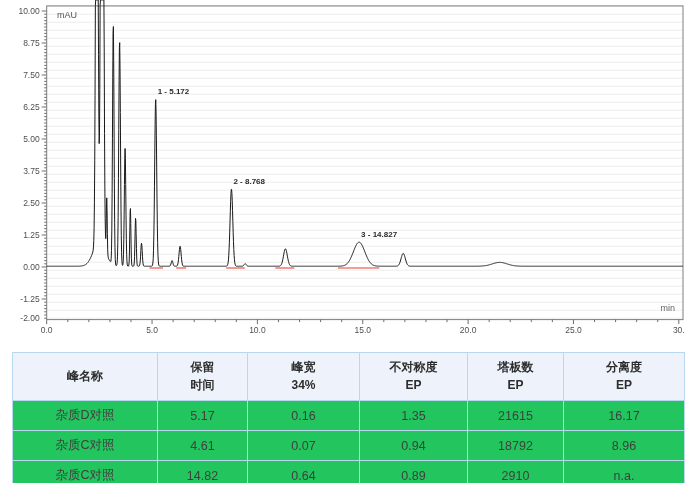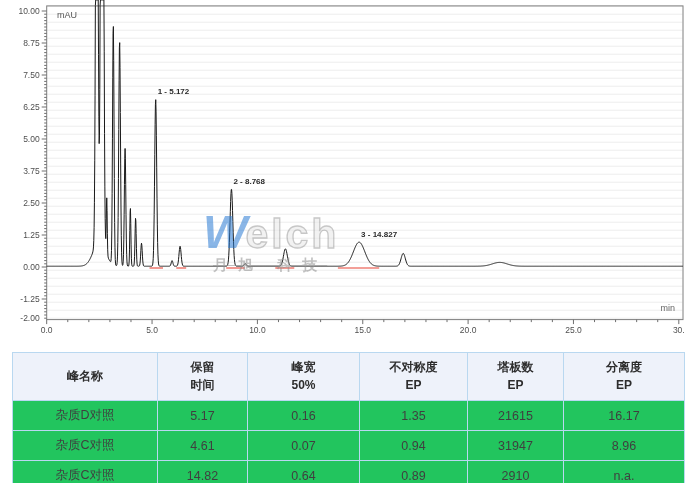--- a/index.html
+++ b/index.html
@@ -215,24 +215,20 @@
       <line x1="149.5216" y1="268" x2="163.00639999999999" y2="268" stroke="#ef7f76" stroke-width="1.6"></line>
       <line x1="176.28050000000002" y1="268" x2="186.1834" y2="268" stroke="#ef7f76" stroke-width="1.6"></line>
       <line x1="226.21640000000002" y1="268" x2="244.75800000000004" y2="268" stroke="#ef7f76" stroke-width="1.6"></line>
       <line x1="275.3095" y1="268" x2="294.2725" y2="268" stroke="#ef7f76" stroke-width="1.6"></line>
       <line x1="337.8874" y1="268" x2="379.1846" y2="268" stroke="#ef7f76" stroke-width="1.6"></line>
       <path d="M46.70 266.23L47.02 266.23L47.33 266.23L47.65 266.23L47.96 266.23L48.28 266.23L48.60 266.23L48.91 266.23L49.23 266.23L49.54 266.23L49.86 266.23L50.18 266.23L50.49 266.23L50.81 266.23L51.12 266.23L51.44 266.23L51.76 266.23L52.07 266.23L52.39 266.23L52.70 266.23L53.02 266.23L53.34 266.23L53.65 266.23L53.97 266.23L54.29 266.23L54.60 266.23L54.92 266.23L55.23 266.23L55.55 266.23L55.87 266.23L56.18 266.23L56.50 266.23L56.81 266.23L57.13 266.23L57.45 266.23L57.76 266.23L58.08 266.23L58.39 266.23L58.71 266.23L59.03 266.23L59.34 266.23L59.66 266.23L59.97 266.23L60.29 266.23L60.61 266.23L60.92 266.23L61.24 266.23L61.55 266.23L61.87 266.23L62.19 266.23L62.50 266.23L62.82 266.23L63.13 266.23L63.45 266.23L63.77 266.23L64.08 266.23L64.40 266.23L64.71 266.23L65.03 266.23L65.35 266.23L65.66 266.23L65.98 266.23L66.30 266.23L66.61 266.23L66.93 266.23L67.24 266.23L67.56 266.23L67.88 266.23L68.19 266.23L68.51 266.23L68.82 266.23L69.14 266.23L69.46 266.23L69.77 266.23L70.09 266.23L70.40 266.23L70.72 266.23L71.04 266.23L71.35 266.23L71.67 266.23L71.98 266.23L72.30 266.23L72.62 266.23L72.93 266.23L73.25 266.23L73.56 266.23L73.88 266.23L74.20 266.23L74.51 266.23L74.83 266.23L75.14 266.23L75.46 266.23L75.78 266.22L76.09 266.22L76.41 266.22L76.72 266.22L77.04 266.21L77.36 266.21L77.67 266.20L77.99 266.20L78.30 266.19L78.62 266.18L78.94 266.17L79.25 266.16L79.57 266.14L79.89 266.12L80.20 266.10L80.52 266.08L80.83 266.05L81.15 266.02L81.47 265.98L81.78 265.93L82.10 265.88L82.41 265.82L82.73 265.75L83.05 265.68L83.36 265.59L83.68 265.49L83.99 265.38L84.31 265.25L84.63 265.11L84.94 264.95L85.26 264.77L85.57 264.57L85.89 264.35L86.21 264.11L86.52 263.85L86.84 263.55L87.15 263.24L87.47 262.89L87.79 262.51L88.10 262.11L88.42 261.67L88.73 261.20L89.05 260.70L89.37 260.16L89.68 259.59L90.00 258.99L90.31 258.36L90.63 257.70L90.95 257.00L91.26 256.28L91.58 255.54L91.90 254.76L92.21 253.94L92.53 253.04L92.84 251.89L93.16 250.14L93.48 246.88L93.79 240.32L94.11 227.26L94.42 202.79L94.74 160.82L95.06 95.77L95.37 5.70L95.69 -0.01L96.00 -0.01L96.32 -0.01L96.64 -0.01L96.95 -0.01L97.27 -0.01L97.58 -0.01L97.90 -0.01L98.22 -0.01L98.53 54.32L98.85 116.16L99.16 143.62L99.48 135.13L99.80 89.42L100.11 5.21L100.43 -0.01L100.74 -0.01L101.06 -0.01L101.38 -0.01L101.69 -0.01L102.01 -0.01L102.32 -0.01L102.64 -0.01L102.96 -0.01L103.27 -0.01L103.59 -0.01L103.91 -0.01L104.22 51.87L104.54 133.71L104.85 186.90L105.17 218.56L105.49 235.01L105.80 238.65L106.12 228.06L106.43 208.09L106.75 197.85L107.07 210.54L107.38 233.78L107.70 249.81L108.01 256.10L108.33 257.97L108.65 258.77L108.96 259.39L109.28 259.97L109.59 260.52L109.91 261.03L110.23 261.47L110.54 261.72L110.86 261.29L111.17 258.71L111.49 250.52L111.81 230.88L112.12 193.74L112.44 138.79L112.75 77.82L113.07 33.49L113.39 26.51L113.70 60.50L114.02 119.10L114.33 178.47L114.65 222.44L114.97 247.80L115.28 259.51L115.60 263.92L115.91 265.30L116.23 265.64L116.55 265.53L116.86 264.77L117.18 262.35L117.50 256.10L117.81 242.48L118.13 217.35L118.44 178.56L118.76 129.48L119.08 80.82L119.39 47.80L119.71 42.64L120.02 67.37L120.34 112.56L120.66 163.05L120.97 206.04L121.29 235.72L121.60 252.79L121.92 261.07L122.24 264.44L122.55 265.40L122.87 264.79L123.18 261.88L123.50 254.37L123.82 239.13L124.13 214.70L124.45 184.67L124.76 158.80L125.08 148.47L125.40 158.80L125.71 184.67L126.03 214.70L126.34 239.14L126.66 254.38L126.98 261.91L127.29 264.92L127.61 265.90L127.92 266.16L128.24 266.20L128.56 266.05L128.87 265.06L129.19 261.00L129.51 249.86L129.82 230.52L130.14 211.88L130.45 208.52L130.77 223.48L131.09 244.13L131.40 258.26L131.72 264.23L132.03 265.88L132.35 266.19L132.67 266.23L132.98 266.23L133.30 266.21L133.61 266.08L133.93 265.41L134.25 262.95L134.56 256.36L134.88 243.96L135.19 228.54L135.51 218.36L135.83 220.60L136.14 233.58L136.46 248.70L136.77 259.17L137.09 264.09L137.41 265.75L137.72 266.15L138.04 266.22L138.35 266.23L138.67 266.22L138.99 266.17L139.30 265.98L139.62 265.39L139.93 263.91L140.25 260.93L140.57 256.15L140.88 250.28L141.20 245.21L141.51 243.19L141.83 245.21L142.15 250.28L142.46 256.15L142.78 260.93L143.10 263.91L143.41 265.39L143.73 265.98L144.04 266.17L144.36 266.22L144.68 266.23L144.99 266.23L145.31 266.23L145.62 266.23L145.94 266.23L146.26 266.23L146.57 266.23L146.89 266.23L147.20 266.23L147.52 266.23L147.84 266.23L148.15 266.23L148.47 266.23L148.78 266.23L149.10 266.23L149.42 266.23L149.73 266.23L150.05 266.23L150.36 266.23L150.68 266.23L151.00 266.23L151.31 266.22L151.63 266.19L151.94 266.09L152.26 265.79L152.58 264.98L152.89 263.00L153.21 258.70L153.52 250.39L153.84 236.14L154.16 214.60L154.47 186.23L154.79 154.27L155.11 124.71L155.42 104.67L155.74 99.66L156.05 111.12L156.37 135.78L156.69 167.15L157.00 198.26L157.32 224.12L157.63 242.67L157.95 254.32L158.27 260.80L158.58 263.99L158.90 265.40L159.21 265.95L159.53 266.15L159.85 266.21L160.16 266.23L160.48 266.23L160.79 266.23L161.11 266.23L161.43 266.23L161.74 266.23L162.06 266.23L162.37 266.23L162.69 266.23L163.01 266.23L163.32 266.23L163.64 266.23L163.95 266.23L164.27 266.23L164.59 266.23L164.90 266.23L165.22 266.23L165.53 266.23L165.85 266.23L166.17 266.23L166.48 266.23L166.80 266.23L167.12 266.23L167.43 266.23L167.75 266.23L168.06 266.23L168.38 266.23L168.70 266.23L169.01 266.22L169.33 266.20L169.64 266.14L169.96 265.98L170.28 265.64L170.59 265.01L170.91 264.04L171.22 262.82L171.54 261.60L171.86 260.77L172.17 260.64L172.49 261.26L172.80 262.39L173.12 263.65L173.44 264.73L173.75 265.47L174.07 265.90L174.38 266.10L174.70 266.19L175.02 266.22L175.33 266.23L175.65 266.23L175.96 266.22L176.28 266.20L176.60 266.15L176.91 266.01L177.23 265.71L177.54 265.11L177.86 264.03L178.18 262.28L178.49 259.75L178.81 256.51L179.12 252.91L179.44 249.55L179.76 247.14L180.07 246.26L180.39 247.14L180.71 249.55L181.02 252.91L181.34 256.51L181.65 259.75L181.97 262.28L182.29 264.03L182.60 265.11L182.92 265.71L183.23 266.01L183.55 266.15L183.87 266.20L184.18 266.22L184.50 266.23L184.81 266.23L185.13 266.23L185.45 266.23L185.76 266.23L186.08 266.23L186.39 266.23L186.71 266.23L187.03 266.23L187.34 266.23L187.66 266.23L187.97 266.23L188.29 266.23L188.61 266.23L188.92 266.23L189.24 266.23L189.55 266.23L189.87 266.23L190.19 266.23L190.50 266.23L190.82 266.23L191.13 266.23L191.45 266.23L191.77 266.23L192.08 266.23L192.40 266.23L192.72 266.23L193.03 266.23L193.35 266.23L193.66 266.23L193.98 266.23L194.30 266.23L194.61 266.23L194.93 266.23L195.24 266.23L195.56 266.23L195.88 266.23L196.19 266.23L196.51 266.23L196.82 266.23L197.14 266.23L197.46 266.23L197.77 266.23L198.09 266.23L198.40 266.23L198.72 266.23L199.04 266.23L199.35 266.23L199.67 266.23L199.98 266.23L200.30 266.23L200.62 266.23L200.93 266.23L201.25 266.23L201.56 266.23L201.88 266.23L202.20 266.23L202.51 266.23L202.83 266.23L203.14 266.23L203.46 266.23L203.78 266.23L204.09 266.23L204.41 266.23L204.72 266.23L205.04 266.23L205.36 266.23L205.67 266.23L205.99 266.23L206.31 266.23L206.62 266.23L206.94 266.23L207.25 266.23L207.57 266.23L207.89 266.23L208.20 266.23L208.52 266.23L208.83 266.23L209.15 266.23L209.47 266.23L209.78 266.23L210.10 266.23L210.41 266.23L210.73 266.23L211.05 266.23L211.36 266.23L211.68 266.23L211.99 266.23L212.31 266.23L212.63 266.23L212.94 266.23L213.26 266.23L213.57 266.23L213.89 266.23L214.21 266.23L214.52 266.23L214.84 266.23L215.15 266.23L215.47 266.23L215.79 266.23L216.10 266.23L216.42 266.23L216.73 266.23L217.05 266.23L217.37 266.23L217.68 266.23L218.00 266.23L218.32 266.23L218.63 266.23L218.95 266.23L219.26 266.23L219.58 266.23L219.90 266.23L220.21 266.23L220.53 266.23L220.84 266.23L221.16 266.23L221.48 266.23L221.79 266.23L222.11 266.23L222.42 266.23L222.74 266.23L223.06 266.23L223.37 266.23L223.69 266.23L224.00 266.23L224.32 266.23L224.64 266.23L224.95 266.23L225.27 266.23L225.58 266.23L225.90 266.22L226.22 266.19L226.53 266.13L226.85 266.00L227.16 265.73L227.48 265.20L227.80 264.23L228.11 262.56L228.43 259.86L228.74 255.77L229.06 249.97L229.38 242.29L229.69 232.89L230.01 222.27L230.33 211.36L230.64 201.41L230.96 193.75L231.27 189.52L231.59 189.38L231.91 193.36L232.22 200.82L232.54 210.65L232.85 221.54L233.17 232.21L233.49 241.72L233.80 249.51L234.12 255.44L234.43 259.64L234.75 262.42L235.07 264.14L235.38 265.15L235.70 265.70L236.01 265.99L236.33 266.12L236.65 266.19L236.96 266.21L237.28 266.23L237.59 266.23L237.91 266.23L238.23 266.23L238.54 266.23L238.86 266.23L239.17 266.23L239.49 266.23L239.81 266.23L240.12 266.23L240.44 266.23L240.75 266.23L241.07 266.23L241.39 266.23L241.70 266.22L242.02 266.20L242.33 266.17L242.65 266.09L242.97 265.95L243.28 265.73L243.60 265.40L243.92 264.99L244.23 264.52L244.55 264.09L244.86 263.78L245.18 263.67L245.50 263.78L245.81 264.09L246.13 264.52L246.44 264.99L246.76 265.40L247.08 265.73L247.39 265.95L247.71 266.09L248.02 266.17L248.34 266.20L248.66 266.22L248.97 266.23L249.29 266.23L249.60 266.23L249.92 266.23L250.24 266.23L250.55 266.23L250.87 266.23L251.18 266.23L251.50 266.23L251.82 266.23L252.13 266.23L252.45 266.23L252.76 266.23L253.08 266.23L253.40 266.23L253.71 266.23L254.03 266.23L254.34 266.23L254.66 266.23L254.98 266.23L255.29 266.23L255.61 266.23L255.93 266.23L256.24 266.23L256.56 266.23L256.87 266.23L257.19 266.23L257.51 266.23L257.82 266.23L258.14 266.23L258.45 266.23L258.77 266.23L259.09 266.23L259.40 266.23L259.72 266.23L260.03 266.23L260.35 266.23L260.67 266.23L260.98 266.23L261.30 266.23L261.61 266.23L261.93 266.23L262.25 266.23L262.56 266.23L262.88 266.23L263.19 266.23L263.51 266.23L263.83 266.23L264.14 266.23L264.46 266.23L264.77 266.23L265.09 266.23L265.41 266.23L265.72 266.23L266.04 266.23L266.35 266.23L266.67 266.23L266.99 266.23L267.30 266.23L267.62 266.23L267.94 266.23L268.25 266.23L268.57 266.23L268.88 266.23L269.20 266.23L269.52 266.23L269.83 266.23L270.15 266.23L270.46 266.23L270.78 266.23L271.10 266.23L271.41 266.23L271.73 266.23L272.04 266.23L272.36 266.23L272.68 266.23L272.99 266.23L273.31 266.23L273.62 266.23L273.94 266.23L274.26 266.23L274.57 266.23L274.89 266.23L275.20 266.23L275.52 266.23L275.84 266.23L276.15 266.23L276.47 266.23L276.78 266.23L277.10 266.23L277.42 266.23L277.73 266.23L278.05 266.22L278.36 266.21L278.68 266.20L279.00 266.18L279.31 266.14L279.63 266.07L279.94 265.96L280.26 265.80L280.58 265.57L280.89 265.23L281.21 264.76L281.53 264.13L281.84 263.31L282.16 262.28L282.47 261.04L282.79 259.60L283.11 257.98L283.42 256.26L283.74 254.51L284.05 252.82L284.37 251.31L284.69 250.09L285.00 249.25L285.32 248.85L285.63 248.93L285.95 249.48L286.27 250.46L286.58 251.79L286.90 253.37L287.21 255.09L287.53 256.84L287.85 258.54L288.16 260.10L288.48 261.48L288.79 262.65L289.11 263.60L289.43 264.36L289.74 264.93L290.06 265.35L290.37 265.66L290.69 265.86L291.01 266.00L291.32 266.09L291.64 266.15L291.95 266.19L292.27 266.21L292.59 266.22L292.90 266.22L293.22 266.23L293.54 266.23L293.85 266.23L294.17 266.23L294.48 266.23L294.80 266.23L295.12 266.23L295.43 266.23L295.75 266.23L296.06 266.23L296.38 266.23L296.70 266.23L297.01 266.23L297.33 266.23L297.64 266.23L297.96 266.23L298.28 266.23L298.59 266.23L298.91 266.23L299.22 266.23L299.54 266.23L299.86 266.23L300.17 266.23L300.49 266.23L300.80 266.23L301.12 266.23L301.44 266.23L301.75 266.23L302.07 266.23L302.38 266.23L302.70 266.23L303.02 266.23L303.33 266.23L303.65 266.23L303.96 266.23L304.28 266.23L304.60 266.23L304.91 266.23L305.23 266.23L305.54 266.23L305.86 266.23L306.18 266.23L306.49 266.23L306.81 266.23L307.13 266.23L307.44 266.23L307.76 266.23L308.07 266.23L308.39 266.23L308.71 266.23L309.02 266.23L309.34 266.23L309.65 266.23L309.97 266.23L310.29 266.23L310.60 266.23L310.92 266.23L311.23 266.23L311.55 266.23L311.87 266.23L312.18 266.23L312.50 266.23L312.81 266.23L313.13 266.23L313.45 266.23L313.76 266.23L314.08 266.23L314.39 266.23L314.71 266.23L315.03 266.23L315.34 266.23L315.66 266.23L315.97 266.23L316.29 266.23L316.61 266.23L316.92 266.23L317.24 266.23L317.55 266.23L317.87 266.23L318.19 266.23L318.50 266.23L318.82 266.23L319.14 266.23L319.45 266.23L319.77 266.23L320.08 266.23L320.40 266.23L320.72 266.23L321.03 266.23L321.35 266.23L321.66 266.23L321.98 266.23L322.30 266.23L322.61 266.23L322.93 266.23L323.24 266.23L323.56 266.23L323.88 266.23L324.19 266.23L324.51 266.23L324.82 266.23L325.14 266.23L325.46 266.23L325.77 266.23L326.09 266.23L326.40 266.23L326.72 266.23L327.04 266.23L327.35 266.23L327.67 266.23L327.98 266.23L328.30 266.23L328.62 266.23L328.93 266.23L329.25 266.23L329.56 266.23L329.88 266.23L330.20 266.23L330.51 266.23L330.83 266.23L331.15 266.23L331.46 266.23L331.78 266.23L332.09 266.23L332.41 266.23L332.73 266.23L333.04 266.23L333.36 266.23L333.67 266.23L333.99 266.23L334.31 266.23L334.62 266.23L334.94 266.23L335.25 266.23L335.57 266.23L335.89 266.23L336.20 266.22L336.52 266.22L336.83 266.22L337.15 266.22L337.47 266.21L337.78 266.21L338.10 266.21L338.41 266.20L338.73 266.19L339.05 266.18L339.36 266.17L339.68 266.16L339.99 266.15L340.31 266.13L340.63 266.11L340.94 266.08L341.26 266.06L341.57 266.02L341.89 265.98L342.21 265.94L342.52 265.89L342.84 265.83L343.15 265.76L343.47 265.68L343.79 265.59L344.10 265.49L344.42 265.37L344.74 265.24L345.05 265.09L345.37 264.93L345.68 264.74L346.00 264.54L346.32 264.31L346.63 264.06L346.95 263.78L347.26 263.47L347.58 263.14L347.90 262.78L348.21 262.38L348.53 261.96L348.84 261.50L349.16 261.01L349.48 260.49L349.79 259.93L350.11 259.34L350.42 258.72L350.74 258.07L351.06 257.39L351.37 256.68L351.69 255.94L352.00 255.19L352.32 254.41L352.64 253.62L352.95 252.82L353.27 252.01L353.58 251.20L353.90 250.40L354.22 249.60L354.53 248.81L354.85 248.04L355.16 247.30L355.48 246.59L355.80 245.91L356.11 245.28L356.43 244.69L356.75 244.15L357.06 243.67L357.38 243.25L357.69 242.90L358.01 242.61L358.33 242.39L358.64 242.25L358.96 242.18L359.27 242.18L359.59 242.26L359.91 242.41L360.22 242.63L360.54 242.92L360.85 243.28L361.17 243.70L361.49 244.19L361.80 244.73L362.12 245.32L362.43 245.95L362.75 246.63L363.07 247.35L363.38 248.09L363.70 248.86L364.01 249.65L364.33 250.45L364.65 251.26L364.96 252.07L365.28 252.88L365.59 253.68L365.91 254.47L366.23 255.24L366.54 255.99L366.86 256.73L367.17 257.43L367.49 258.11L367.81 258.76L368.12 259.38L368.44 259.97L368.75 260.52L369.07 261.04L369.39 261.53L369.70 261.99L370.02 262.41L370.34 262.80L370.65 263.16L370.97 263.50L371.28 263.80L371.60 264.07L371.92 264.33L372.23 264.55L372.55 264.76L372.86 264.94L373.18 265.10L373.50 265.25L373.81 265.38L374.13 265.50L374.44 265.60L374.76 265.69L375.08 265.76L375.39 265.83L375.71 265.89L376.02 265.94L376.34 265.99L376.66 266.03L376.97 266.06L377.29 266.09L377.60 266.11L377.92 266.13L378.24 266.15L378.55 266.16L378.87 266.17L379.18 266.18L379.50 266.19L379.82 266.20L380.13 266.21L380.45 266.21L380.76 266.21L381.08 266.22L381.40 266.22L381.71 266.22L382.03 266.22L382.35 266.23L382.66 266.23L382.98 266.23L383.29 266.23L383.61 266.23L383.93 266.23L384.24 266.23L384.56 266.23L384.87 266.23L385.19 266.23L385.51 266.23L385.82 266.23L386.14 266.23L386.45 266.23L386.77 266.23L387.09 266.23L387.40 266.23L387.72 266.23L388.03 266.23L388.35 266.23L388.67 266.23L388.98 266.23L389.30 266.23L389.61 266.23L389.93 266.23L390.25 266.23L390.56 266.23L390.88 266.23L391.19 266.23L391.51 266.23L391.83 266.23L392.14 266.23L392.46 266.23L392.77 266.23L393.09 266.23L393.41 266.23L393.72 266.23L394.04 266.23L394.36 266.23L394.67 266.23L394.99 266.23L395.30 266.22L395.62 266.21L395.94 266.20L396.25 266.18L396.57 266.14L396.88 266.09L397.20 266.01L397.52 265.90L397.83 265.74L398.15 265.51L398.46 265.21L398.78 264.82L399.10 264.32L399.41 263.70L399.73 262.95L400.04 262.08L400.36 261.09L400.68 260.00L400.99 258.86L401.31 257.69L401.62 256.57L401.94 255.54L402.26 254.66L402.57 254.00L402.89 253.58L403.20 253.43L403.52 253.58L403.84 254.00L404.15 254.66L404.47 255.54L404.78 256.57L405.10 257.69L405.42 258.86L405.73 260.00L406.05 261.09L406.36 262.08L406.68 262.95L407.00 263.70L407.31 264.32L407.63 264.82L407.95 265.21L408.26 265.51L408.58 265.74L408.89 265.90L409.21 266.01L409.53 266.09L409.84 266.14L410.16 266.18L410.47 266.20L410.79 266.21L411.11 266.22L411.42 266.23L411.74 266.23L412.05 266.23L412.37 266.23L412.69 266.23L413.00 266.23L413.32 266.23L413.63 266.23L413.95 266.23L414.27 266.23L414.58 266.23L414.90 266.23L415.21 266.23L415.53 266.23L415.85 266.23L416.16 266.23L416.48 266.23L416.79 266.23L417.11 266.23L417.43 266.23L417.74 266.23L418.06 266.23L418.37 266.23L418.69 266.23L419.01 266.23L419.32 266.23L419.64 266.23L419.96 266.23L420.27 266.23L420.59 266.23L420.90 266.23L421.22 266.23L421.54 266.23L421.85 266.23L422.17 266.23L422.48 266.23L422.80 266.23L423.12 266.23L423.43 266.23L423.75 266.23L424.06 266.23L424.38 266.23L424.70 266.23L425.01 266.23L425.33 266.23L425.64 266.23L425.96 266.23L426.28 266.23L426.59 266.23L426.91 266.23L427.22 266.23L427.54 266.23L427.86 266.23L428.17 266.23L428.49 266.23L428.80 266.23L429.12 266.23L429.44 266.23L429.75 266.23L430.07 266.23L430.38 266.23L430.70 266.23L431.02 266.23L431.33 266.23L431.65 266.23L431.96 266.23L432.28 266.23L432.60 266.23L432.91 266.23L433.23 266.23L433.55 266.23L433.86 266.23L434.18 266.23L434.49 266.23L434.81 266.23L435.13 266.23L435.44 266.23L435.76 266.23L436.07 266.23L436.39 266.23L436.71 266.23L437.02 266.23L437.34 266.23L437.65 266.23L437.97 266.23L438.29 266.23L438.60 266.23L438.92 266.23L439.23 266.23L439.55 266.23L439.87 266.23L440.18 266.23L440.50 266.23L440.81 266.23L441.13 266.23L441.45 266.23L441.76 266.23L442.08 266.23L442.39 266.23L442.71 266.23L443.03 266.23L443.34 266.23L443.66 266.23L443.97 266.23L444.29 266.23L444.61 266.23L444.92 266.23L445.24 266.23L445.56 266.23L445.87 266.23L446.19 266.23L446.50 266.23L446.82 266.23L447.14 266.23L447.45 266.23L447.77 266.23L448.08 266.23L448.40 266.23L448.72 266.23L449.03 266.23L449.35 266.23L449.66 266.23L449.98 266.23L450.30 266.23L450.61 266.23L450.93 266.23L451.24 266.23L451.56 266.23L451.88 266.23L452.19 266.23L452.51 266.23L452.82 266.23L453.14 266.23L453.46 266.23L453.77 266.23L454.09 266.23L454.40 266.23L454.72 266.23L455.04 266.23L455.35 266.23L455.67 266.23L455.98 266.23L456.30 266.23L456.62 266.23L456.93 266.23L457.25 266.23L457.57 266.23L457.88 266.23L458.20 266.23L458.51 266.23L458.83 266.23L459.15 266.23L459.46 266.23L459.78 266.23L460.09 266.23L460.41 266.23L460.73 266.23L461.04 266.23L461.36 266.23L461.67 266.23L461.99 266.23L462.31 266.23L462.62 266.23L462.94 266.23L463.25 266.23L463.57 266.23L463.89 266.23L464.20 266.23L464.52 266.23L464.83 266.23L465.15 266.23L465.47 266.23L465.78 266.23L466.10 266.23L466.41 266.23L466.73 266.23L467.05 266.23L467.36 266.23L467.68 266.23L467.99 266.23L468.31 266.23L468.63 266.23L468.94 266.23L469.26 266.23L469.57 266.23L469.89 266.23L470.21 266.23L470.52 266.23L470.84 266.23L471.16 266.23L471.47 266.23L471.79 266.23L472.10 266.23L472.42 266.23L472.74 266.23L473.05 266.23L473.37 266.23L473.68 266.22L474.00 266.22L474.32 266.22L474.63 266.22L474.95 266.22L475.26 266.22L475.58 266.21L475.90 266.21L476.21 266.21L476.53 266.20L476.84 266.20L477.16 266.20L477.48 266.19L477.79 266.19L478.11 266.18L478.42 266.17L478.74 266.16L479.06 266.16L479.37 266.15L479.69 266.14L480.00 266.12L480.32 266.11L480.64 266.10L480.95 266.08L481.27 266.06L481.58 266.04L481.90 266.02L482.22 266.00L482.53 265.98L482.85 265.95L483.17 265.92L483.48 265.89L483.80 265.86L484.11 265.82L484.43 265.78L484.75 265.74L485.06 265.70L485.38 265.65L485.69 265.60L486.01 265.55L486.33 265.49L486.64 265.43L486.96 265.37L487.27 265.30L487.59 265.24L487.91 265.16L488.22 265.09L488.54 265.01L488.85 264.93L489.17 264.85L489.49 264.76L489.80 264.67L490.12 264.58L490.43 264.49L490.75 264.39L491.07 264.30L491.38 264.20L491.70 264.10L492.01 264.00L492.33 263.90L492.65 263.80L492.96 263.70L493.28 263.61L493.59 263.51L493.91 263.41L494.23 263.32L494.54 263.23L494.86 263.14L495.17 263.05L495.49 262.97L495.81 262.89L496.12 262.82L496.44 262.75L496.76 262.69L497.07 262.63L497.39 262.58L497.70 262.53L498.02 262.49L498.34 262.46L498.65 262.43L498.97 262.41L499.28 262.40L499.60 262.39L499.92 262.39L500.23 262.40L500.55 262.42L500.86 262.44L501.18 262.47L501.50 262.50L501.81 262.55L502.13 262.59L502.44 262.65L502.76 262.71L503.08 262.77L503.39 262.84L503.71 262.92L504.02 263.00L504.34 263.08L504.66 263.17L504.97 263.26L505.29 263.35L505.60 263.44L505.92 263.54L506.24 263.64L506.55 263.74L506.87 263.84L507.18 263.94L507.50 264.04L507.82 264.14L508.13 264.23L508.45 264.33L508.77 264.43L509.08 264.52L509.40 264.61L509.71 264.70L510.03 264.79L510.35 264.88L510.66 264.96L510.98 265.04L511.29 265.11L511.61 265.19L511.93 265.26L512.24 265.33L512.56 265.39L512.87 265.45L513.19 265.51L513.51 265.57L513.82 265.62L514.14 265.67L514.45 265.71L514.77 265.76L515.09 265.80L515.40 265.83L515.72 265.87L516.03 265.90L516.35 265.93L516.67 265.96L516.98 265.99L517.30 266.01L517.61 266.03L517.93 266.05L518.25 266.07L518.56 266.09L518.88 266.10L519.19 266.12L519.51 266.13L519.83 266.14L520.14 266.15L520.46 266.16L520.78 266.17L521.09 266.17L521.41 266.18L521.72 266.19L522.04 266.19L522.36 266.20L522.67 266.20L522.99 266.21L523.30 266.21L523.62 266.21L523.94 266.21L524.25 266.22L524.57 266.22L524.88 266.22L525.20 266.22L525.52 266.22L525.83 266.22L526.15 266.23L526.46 266.23L526.78 266.23L527.10 266.23L527.41 266.23L527.73 266.23L528.04 266.23L528.36 266.23L528.68 266.23L528.99 266.23L529.31 266.23L529.62 266.23L529.94 266.23L530.26 266.23L530.57 266.23L530.89 266.23L531.20 266.23L531.52 266.23L531.84 266.23L532.15 266.23L532.47 266.23L532.78 266.23L533.10 266.23L533.42 266.23L533.73 266.23L534.05 266.23L534.37 266.23L534.68 266.23L535.00 266.23L535.31 266.23L535.63 266.23L535.95 266.23L536.26 266.23L536.58 266.23L536.89 266.23L537.21 266.23L537.53 266.23L537.84 266.23L538.16 266.23L538.47 266.23L538.79 266.23L539.11 266.23L539.42 266.23L539.74 266.23L540.05 266.23L540.37 266.23L540.69 266.23L541.00 266.23L541.32 266.23L541.63 266.23L541.95 266.23L542.27 266.23L542.58 266.23L542.90 266.23L543.21 266.23L543.53 266.23L543.85 266.23L544.16 266.23L544.48 266.23L544.79 266.23L545.11 266.23L545.43 266.23L545.74 266.23L546.06 266.23L546.38 266.23L546.69 266.23L547.01 266.23L547.32 266.23L547.64 266.23L547.96 266.23L548.27 266.23L548.59 266.23L548.90 266.23L549.22 266.23L549.54 266.23L549.85 266.23L550.17 266.23L550.48 266.23L550.80 266.23L551.12 266.23L551.43 266.23L551.75 266.23L552.06 266.23L552.38 266.23L552.70 266.23L553.01 266.23L553.33 266.23L553.64 266.23L553.96 266.23L554.28 266.23L554.59 266.23L554.91 266.23L555.22 266.23L555.54 266.23L555.86 266.23L556.17 266.23L556.49 266.23L556.80 266.23L557.12 266.23L557.44 266.23L557.75 266.23L558.07 266.23L558.38 266.23L558.70 266.23L559.02 266.23L559.33 266.23L559.65 266.23L559.97 266.23L560.28 266.23L560.60 266.23L560.91 266.23L561.23 266.23L561.55 266.23L561.86 266.23L562.18 266.23L562.49 266.23L562.81 266.23L563.13 266.23L563.44 266.23L563.76 266.23L564.07 266.23L564.39 266.23L564.71 266.23L565.02 266.23L565.34 266.23L565.65 266.23L565.97 266.23L566.29 266.23L566.60 266.23L566.92 266.23L567.23 266.23L567.55 266.23L567.87 266.23L568.18 266.23L568.50 266.23L568.81 266.23L569.13 266.23L569.45 266.23L569.76 266.23L570.08 266.23L570.39 266.23L570.71 266.23L571.03 266.23L571.34 266.23L571.66 266.23L571.98 266.23L572.29 266.23L572.61 266.23L572.92 266.23L573.24 266.23L573.56 266.23L573.87 266.23L574.19 266.23L574.50 266.23L574.82 266.23L575.14 266.23L575.45 266.23L575.77 266.23L576.08 266.23L576.40 266.23L576.72 266.23L577.03 266.23L577.35 266.23L577.66 266.23L577.98 266.23L578.30 266.23L578.61 266.23L578.93 266.23L579.24 266.23L579.56 266.23L579.88 266.23L580.19 266.23L580.51 266.23L580.82 266.23L581.14 266.23L581.46 266.23L581.77 266.23L582.09 266.23L582.40 266.23L582.72 266.23L583.04 266.23L583.35 266.23L583.67 266.23L583.99 266.23L584.30 266.23L584.62 266.23L584.93 266.23L585.25 266.23L585.57 266.23L585.88 266.23L586.20 266.23L586.51 266.23L586.83 266.23L587.15 266.23L587.46 266.23L587.78 266.23L588.09 266.23L588.41 266.23L588.73 266.23L589.04 266.23L589.36 266.23L589.67 266.23L589.99 266.23L590.31 266.23L590.62 266.23L590.94 266.23L591.25 266.23L591.57 266.23L591.89 266.23L592.20 266.23L592.52 266.23L592.83 266.23L593.15 266.23L593.47 266.23L593.78 266.23L594.10 266.23L594.41 266.23L594.73 266.23L595.05 266.23L595.36 266.23L595.68 266.23L595.99 266.23L596.31 266.23L596.63 266.23L596.94 266.23L597.26 266.23L597.58 266.23L597.89 266.23L598.21 266.23L598.52 266.23L598.84 266.23L599.16 266.23L599.47 266.23L599.79 266.23L600.10 266.23L600.42 266.23L600.74 266.23L601.05 266.23L601.37 266.23L601.68 266.23L602.00 266.23L602.32 266.23L602.63 266.23L602.95 266.23L603.26 266.23L603.58 266.23L603.90 266.23L604.21 266.23L604.53 266.23L604.84 266.23L605.16 266.23L605.48 266.23L605.79 266.23L606.11 266.23L606.42 266.23L606.74 266.23L607.06 266.23L607.37 266.23L607.69 266.23L608.00 266.23L608.32 266.23L608.64 266.23L608.95 266.23L609.27 266.23L609.59 266.23L609.90 266.23L610.22 266.23L610.53 266.23L610.85 266.23L611.17 266.23L611.48 266.23L611.80 266.23L612.11 266.23L612.43 266.23L612.75 266.23L613.06 266.23L613.38 266.23L613.69 266.23L614.01 266.23L614.33 266.23L614.64 266.23L614.96 266.23L615.27 266.23L615.59 266.23L615.91 266.23L616.22 266.23L616.54 266.23L616.85 266.23L617.17 266.23L617.49 266.23L617.80 266.23L618.12 266.23L618.43 266.23L618.75 266.23L619.07 266.23L619.38 266.23L619.70 266.23L620.01 266.23L620.33 266.23L620.65 266.23L620.96 266.23L621.28 266.23L621.59 266.23L621.91 266.23L622.23 266.23L622.54 266.23L622.86 266.23L623.18 266.23L623.49 266.23L623.81 266.23L624.12 266.23L624.44 266.23L624.76 266.23L625.07 266.23L625.39 266.23L625.70 266.23L626.02 266.23L626.34 266.23L626.65 266.23L626.97 266.23L627.28 266.23L627.60 266.23L627.92 266.23L628.23 266.23L628.55 266.23L628.86 266.23L629.18 266.23L629.50 266.23L629.81 266.23L630.13 266.23L630.44 266.23L630.76 266.23L631.08 266.23L631.39 266.23L631.71 266.23L632.02 266.23L632.34 266.23L632.66 266.23L632.97 266.23L633.29 266.23L633.60 266.23L633.92 266.23L634.24 266.23L634.55 266.23L634.87 266.23L635.19 266.23L635.50 266.23L635.82 266.23L636.13 266.23L636.45 266.23L636.77 266.23L637.08 266.23L637.40 266.23L637.71 266.23L638.03 266.23L638.35 266.23L638.66 266.23L638.98 266.23L639.29 266.23L639.61 266.23L639.93 266.23L640.24 266.23L640.56 266.23L640.87 266.23L641.19 266.23L641.51 266.23L641.82 266.23L642.14 266.23L642.45 266.23L642.77 266.23L643.09 266.23L643.40 266.23L643.72 266.23L644.03 266.23L644.35 266.23L644.67 266.23L644.98 266.23L645.30 266.23L645.61 266.23L645.93 266.23L646.25 266.23L646.56 266.23L646.88 266.23L647.20 266.23L647.51 266.23L647.83 266.23L648.14 266.23L648.46 266.23L648.78 266.23L649.09 266.23L649.41 266.23L649.72 266.23L650.04 266.23L650.36 266.23L650.67 266.23L650.99 266.23L651.30 266.23L651.62 266.23L651.94 266.23L652.25 266.23L652.57 266.23L652.88 266.23L653.20 266.23L653.52 266.23L653.83 266.23L654.15 266.23L654.46 266.23L654.78 266.23L655.10 266.23L655.41 266.23L655.73 266.23L656.04 266.23L656.36 266.23L656.68 266.23L656.99 266.23L657.31 266.23L657.62 266.23L657.94 266.23L658.26 266.23L658.57 266.23L658.89 266.23L659.20 266.23L659.52 266.23L659.84 266.23L660.15 266.23L660.47 266.23L660.79 266.23L661.10 266.23L661.42 266.23L661.73 266.23L662.05 266.23L662.37 266.23L662.68 266.23L663.00 266.23L663.31 266.23L663.63 266.23L663.95 266.23L664.26 266.23L664.58 266.23L664.89 266.23L665.21 266.23L665.53 266.23L665.84 266.23L666.16 266.23L666.47 266.23L666.79 266.23L667.11 266.23L667.42 266.23L667.74 266.23L668.05 266.23L668.37 266.23L668.69 266.23L669.00 266.23L669.32 266.23L669.63 266.23L669.95 266.23L670.27 266.23L670.58 266.23L670.90 266.23L671.21 266.23L671.53 266.23L671.85 266.23L672.16 266.23L672.48 266.23L672.80 266.23L673.11 266.23L673.43 266.23L673.74 266.23L674.06 266.23L674.38 266.23L674.69 266.23L675.01 266.23L675.32 266.23L675.64 266.23L675.96 266.23L676.27 266.23L676.59 266.23L676.90 266.23L677.22 266.23L677.54 266.23L677.85 266.23L678.17 266.23L678.48 266.23L678.80 266.23L679.12 266.23L679.43 266.23L679.75 266.23L680.06 266.23L680.38 266.23L680.70 266.23L681.01 266.23L681.33 266.23L681.64 266.23L681.96 266.23L682.28 266.23L682.59 266.23L682.91 266.23" fill="none" stroke="#1a1a1a" stroke-width="1" stroke-linejoin="round"></path>
       <text x="157.67404" y="94.32" font-size="8" font-weight="bold" fill="#2a2a2a">1 - 5.172</text>
       <text x="233.44176000000004" y="183.92000000000002" font-size="8" font-weight="bold" fill="#2a2a2a">2 - 8.768</text>
       <text x="361.10489" y="237.168" font-size="8" font-weight="bold" fill="#2a2a2a">3 - 14.827</text>
     </svg>
-  <div class="watermark">
-    <div class="wm-line1"><span class="wm-w">W</span><span class="wm-rest">elch</span></div>
-    <div class="wm-line2">月旭 科技</div>
-  </div>
 </div>
 
 <div class="tablewrap">
   <table class="report">
     <colgroup>
       <col style="width:145px">
         <col style="width:90px">
         <col style="width:112px">
       <col style="width:108px">
         <col style="width:96px">
@@ -243,21 +239,21 @@
         <th>
             <div class="hline">峰名称</div>
             <div class="hline"></div>
           </th>
         <th>
             <div class="hline">保留</div>
             <div class="hline">时间</div>
           </th>
         <th>
             <div class="hline">峰宽</div>
-            <div class="hline">50%</div>
+            <div class="hline">34%</div>
           </th>
         <th>
             <div class="hline">不对称度</div>
             <div class="hline">EP</div>
           </th>
         <th>
             <div class="hline">塔板数</div>
             <div class="hline">EP</div>
           </th>
         <th>
@@ -273,21 +269,21 @@
         <td>0.16</td>
         <td>1.35</td>
         <td>21615</td>
         <td>16.17</td>
       </tr>
       <tr>
         <td>杂质C对照</td>
         <td>4.61</td>
         <td>0.07</td>
         <td>0.94</td>
-        <td>31947</td>
+        <td>18792</td>
         <td>8.96</td>
       </tr>
       <tr>
         <td>杂质C对照</td>
         <td>14.82</td>
         <td>0.64</td>
         <td>0.89</td>
         <td>2910</td>
         <td>n.a.</td>
       </tr>

